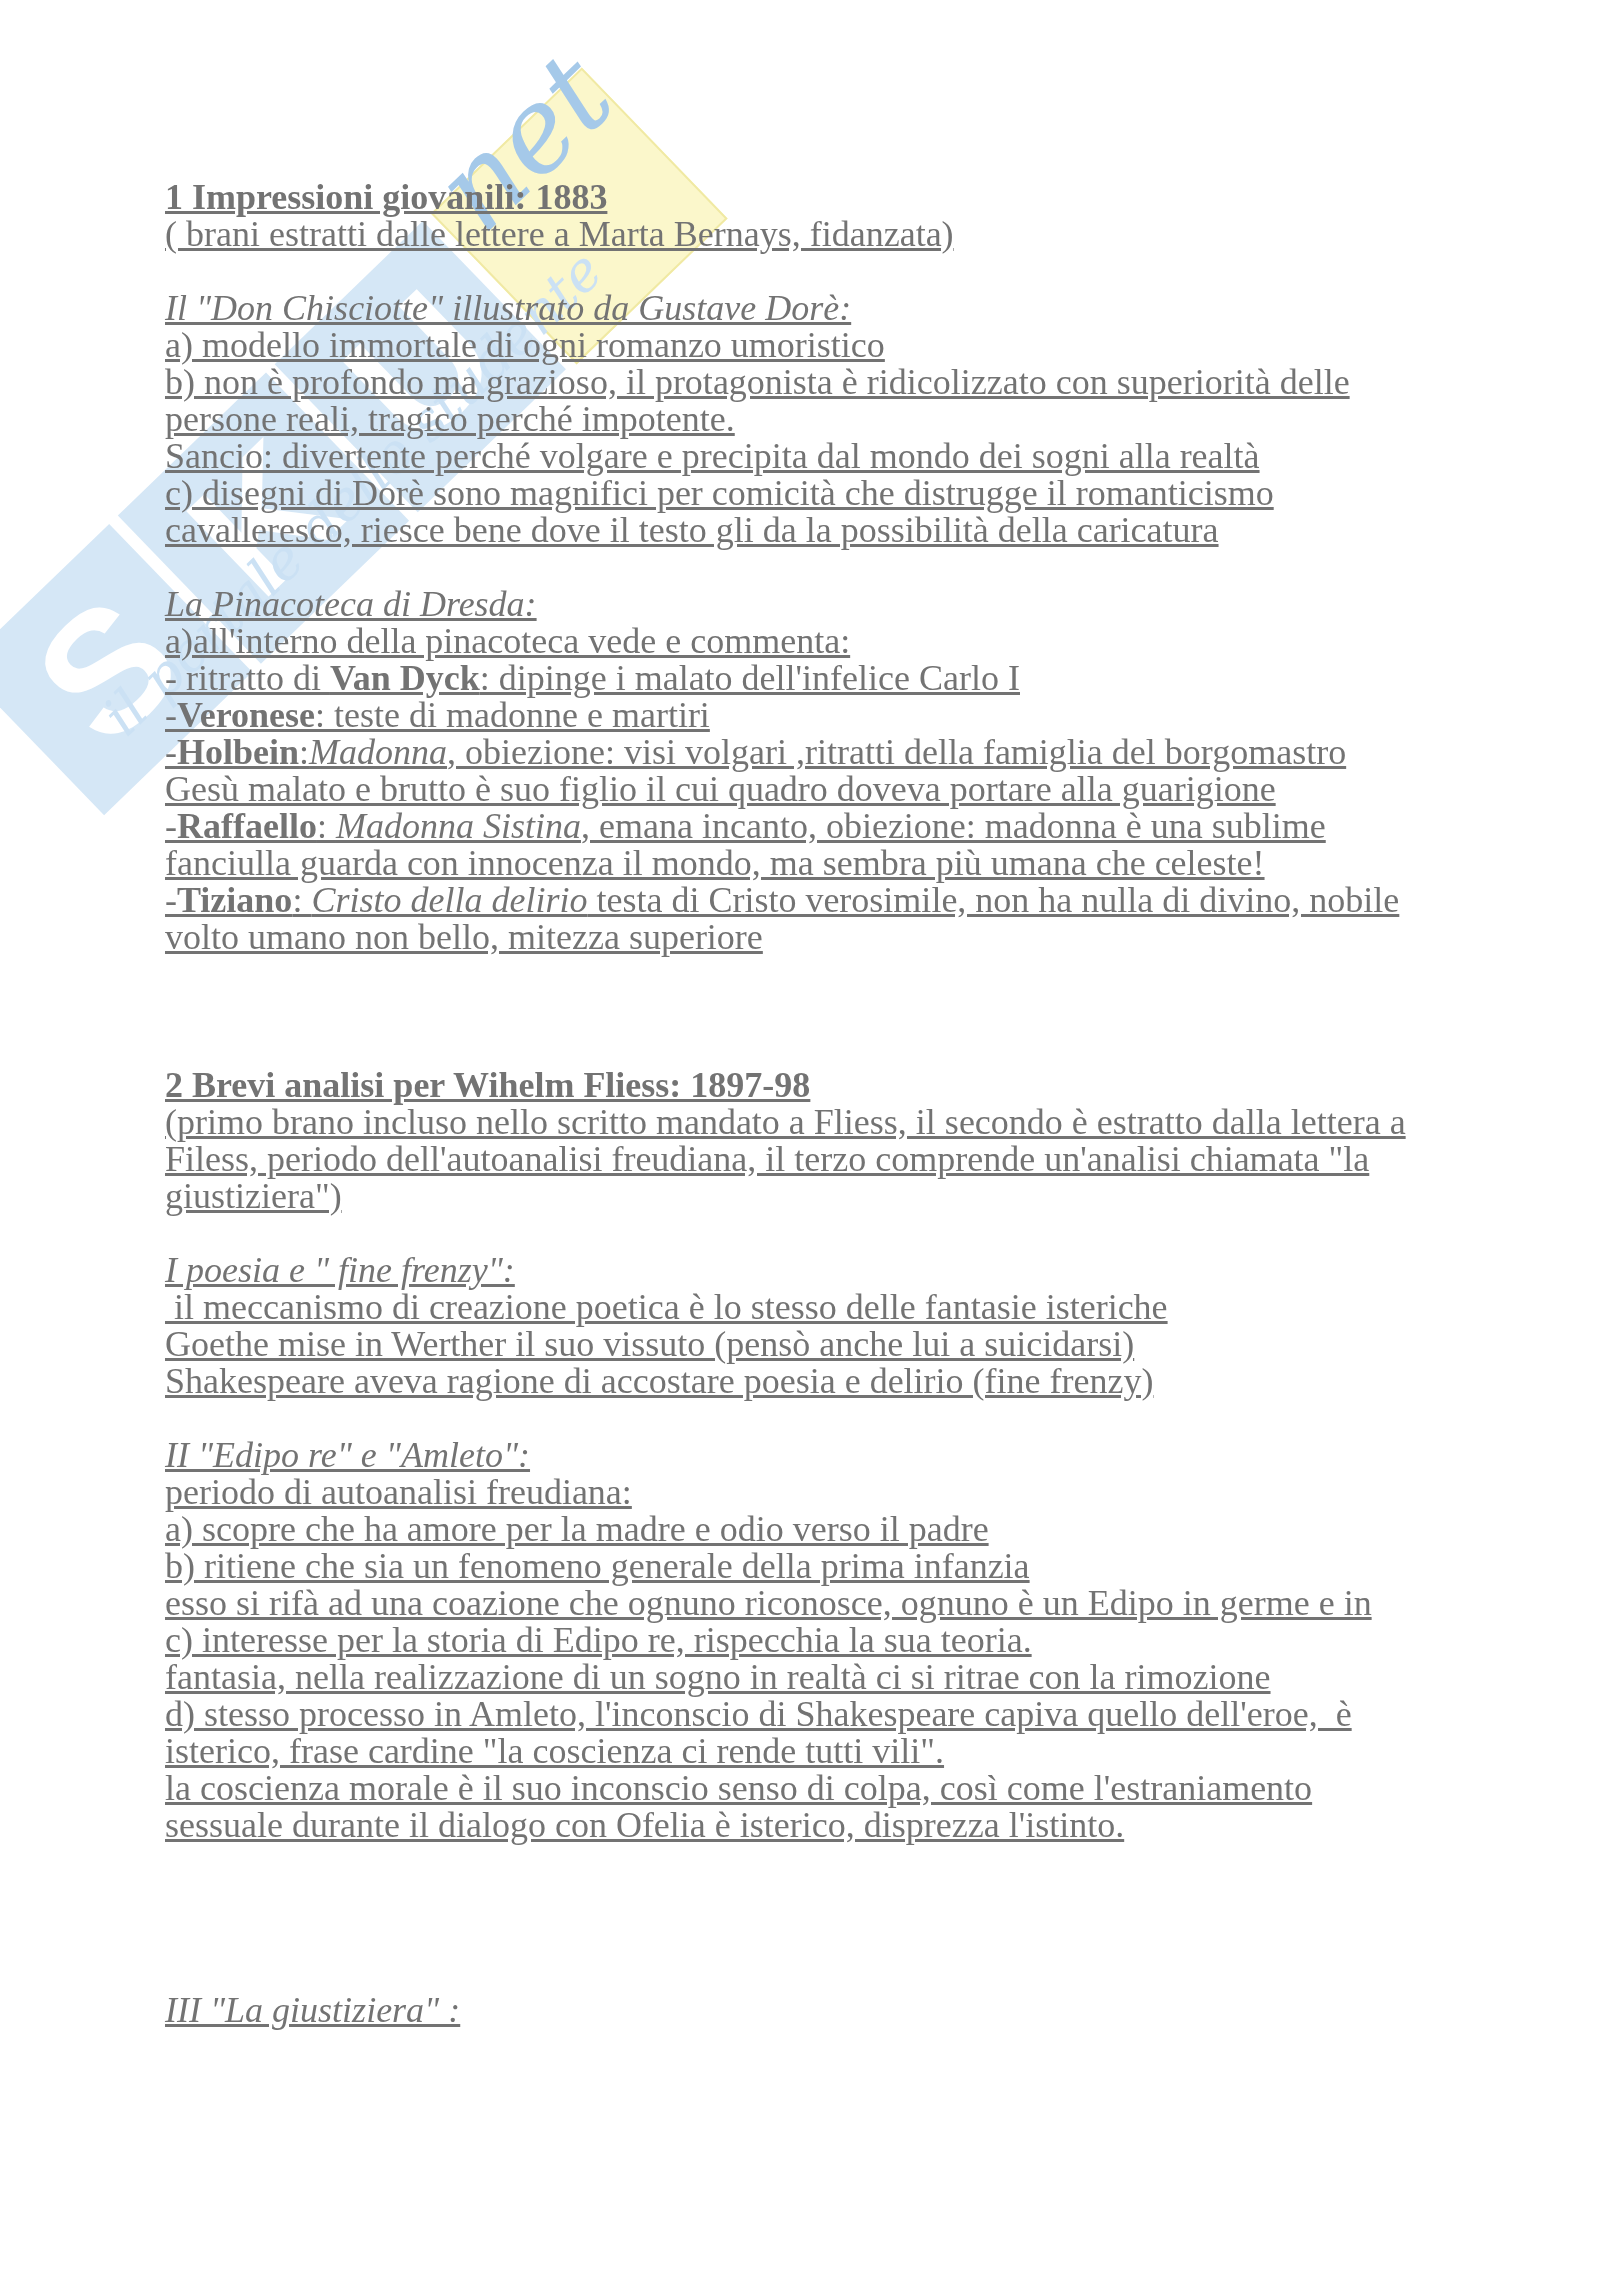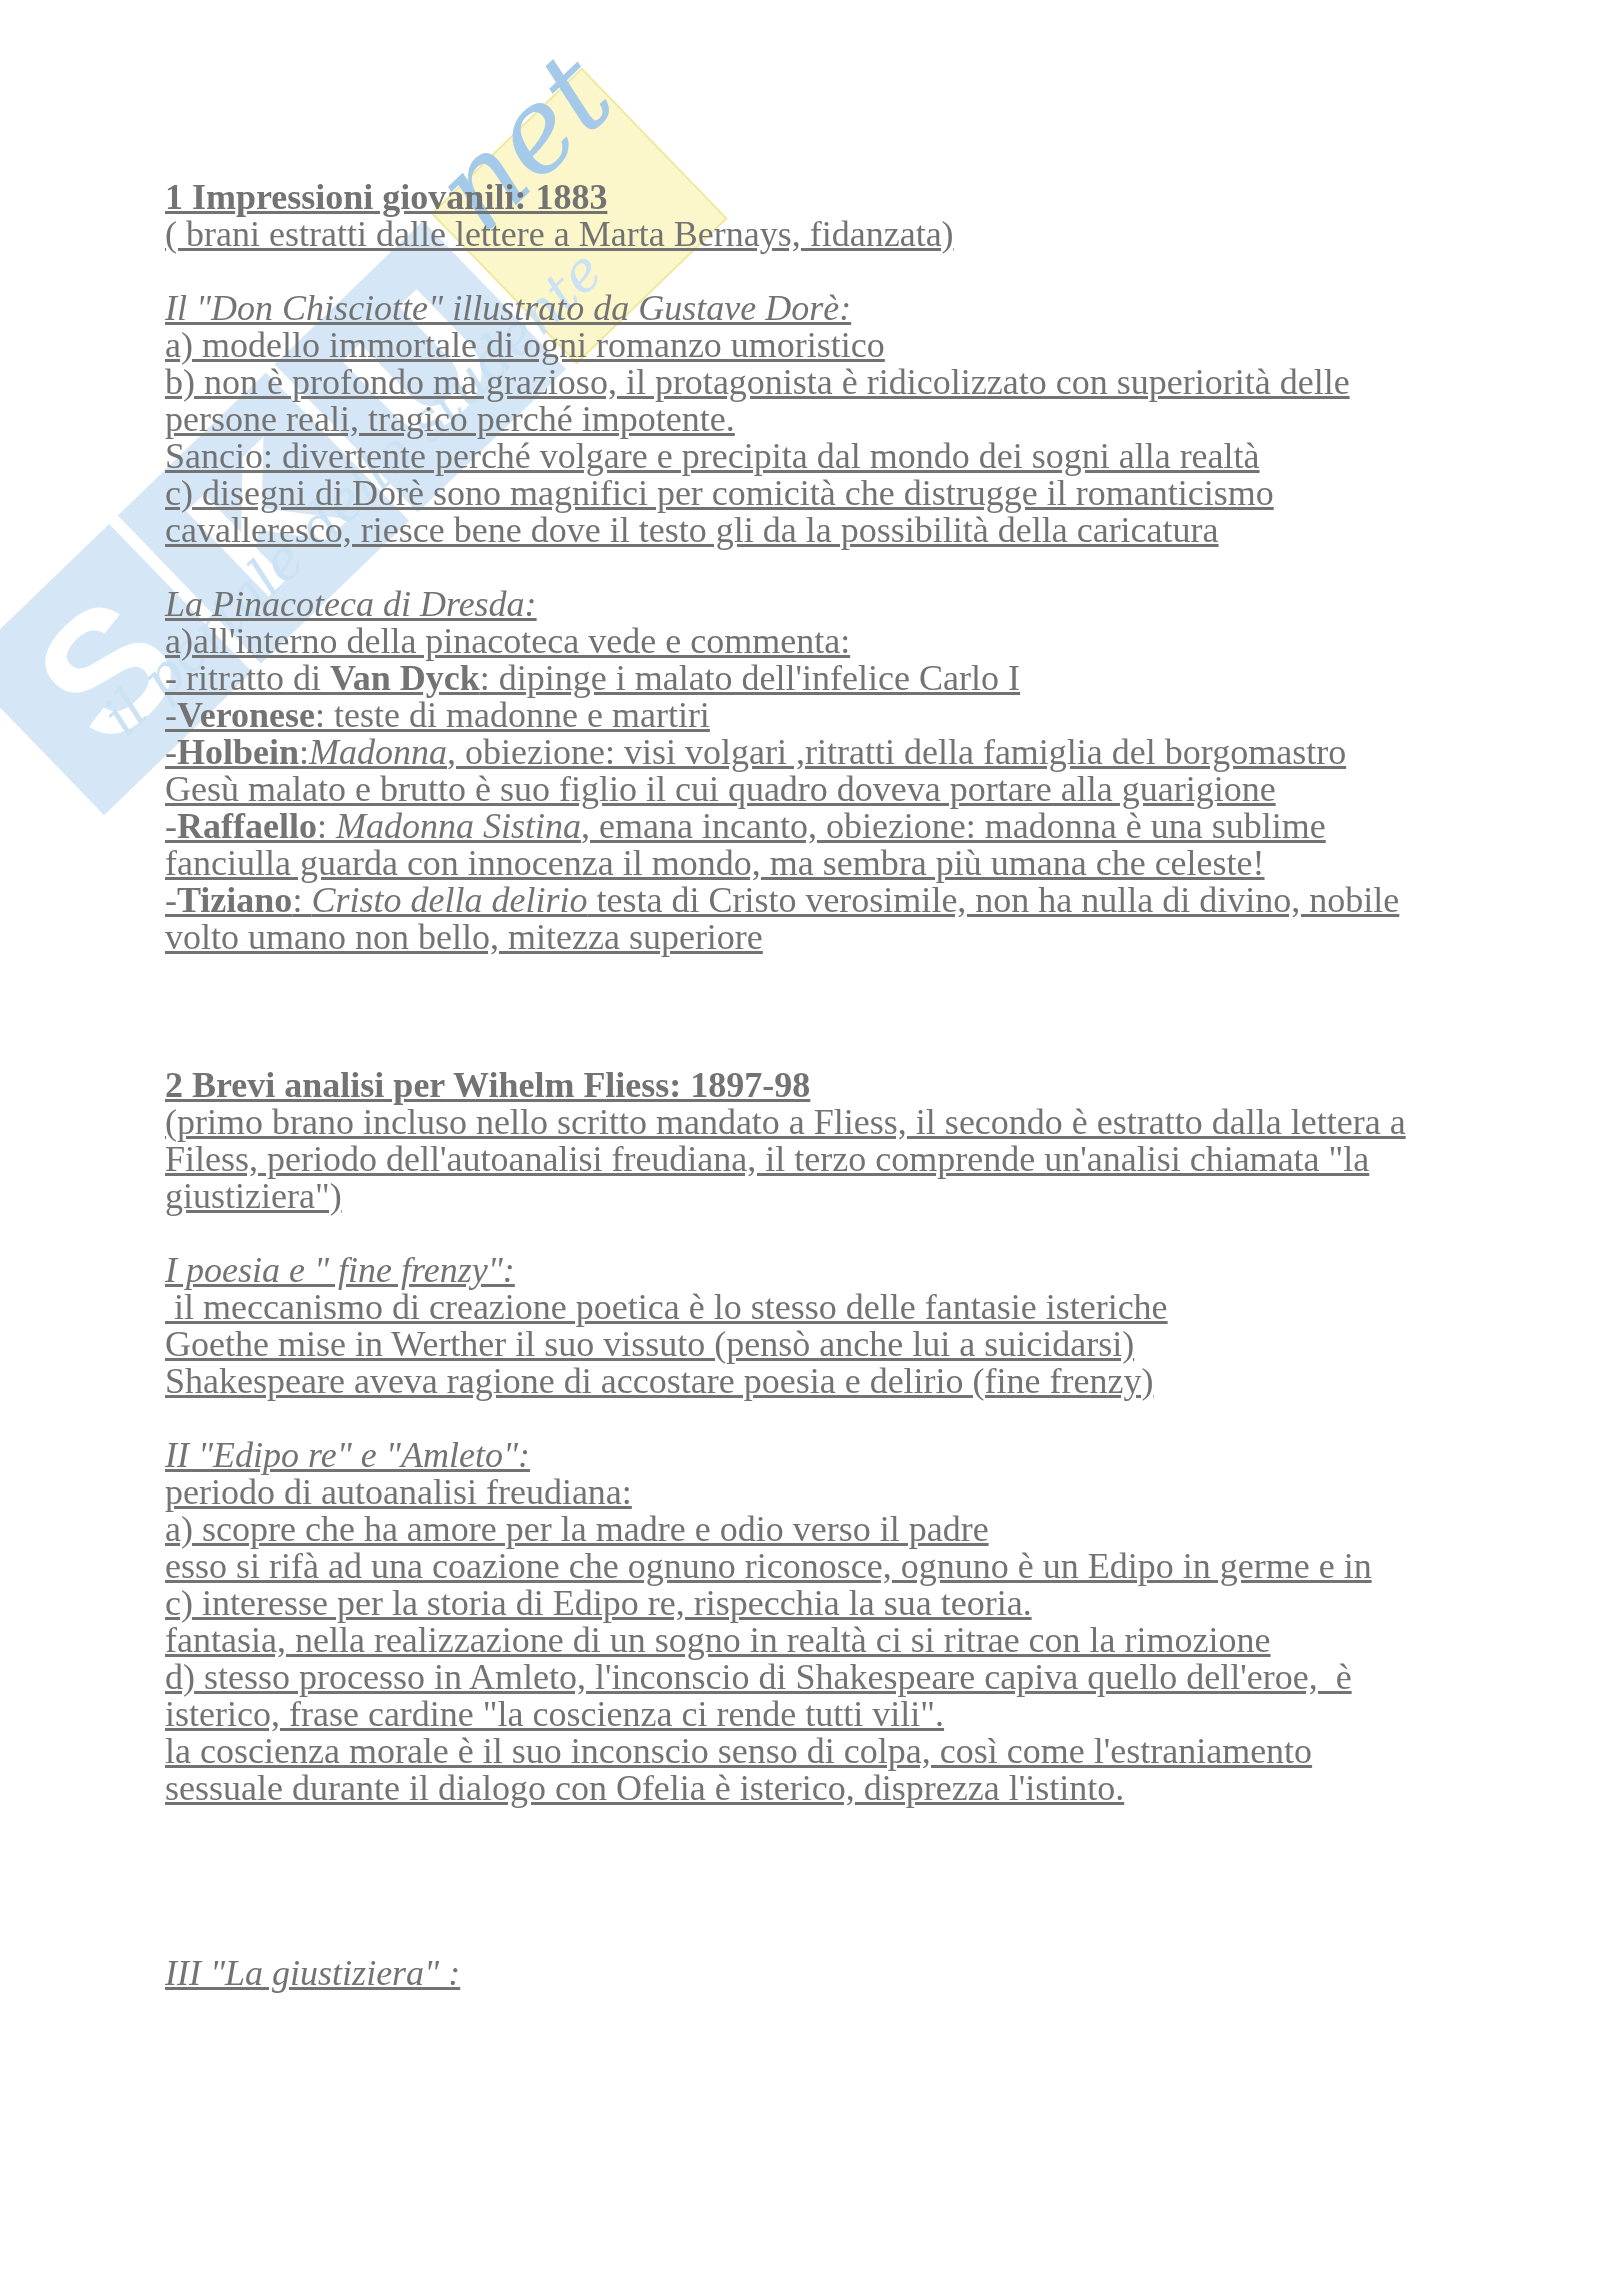--- a/index.html
+++ b/index.html
@@ -109,20 +109,21 @@
       <div class="line"><span>giustiziera")</span></div>
       <div class="line"></div>
       <div class="line"><span class="run-i">I poesia e " fine frenzy":</span></div>
       <div class="line"><span> il meccanismo di creazione poetica è lo stesso delle fantasie isteriche</span></div>
       <div class="line"><span>Goethe mise in Werther il suo vissuto (pensò anche lui a suicidarsi)</span></div>
       <div class="line"><span>Shakespeare aveva ragione di accostare poesia e delirio (fine frenzy)</span></div>
       <div class="line"></div>
       <div class="line"><span class="run-i">II "Edipo re" e "Amleto":</span></div>
       <div class="line"><span>periodo di autoanalisi freudiana:</span></div>
       <div class="line"><span>a) scopre che ha amore per la madre e odio verso il padre</span></div>
+      <div class="line"><span>b) ritiene che sia un fenomeno generale della prima infanzia</span></div>
       <div class="line"><span>esso si rifà ad una coazione che ognuno riconosce, ognuno è un Edipo in germe e in</span></div>
       <div class="line"><span>c) interesse per la storia di Edipo re, rispecchia la sua teoria.</span></div>
       <div class="line"><span>fantasia, nella realizzazione di un sogno in realtà ci si ritrae con la rimozione</span></div>
       <div class="line"><span>d) stesso processo in Amleto, l'inconscio di Shakespeare capiva quello dell'eroe,  è</span></div>
       <div class="line"><span>isterico, frase cardine "la coscienza ci rende tutti vili".</span></div>
       <div class="line"><span>la coscienza morale è il suo inconscio senso di colpa, così come l'estraniamento</span></div>
       <div class="line"><span>sessuale durante il dialogo con Ofelia è isterico, disprezza l'istinto.</span></div>
       <div class="line"></div>
       <div class="line"></div>
       <div class="line"></div>

